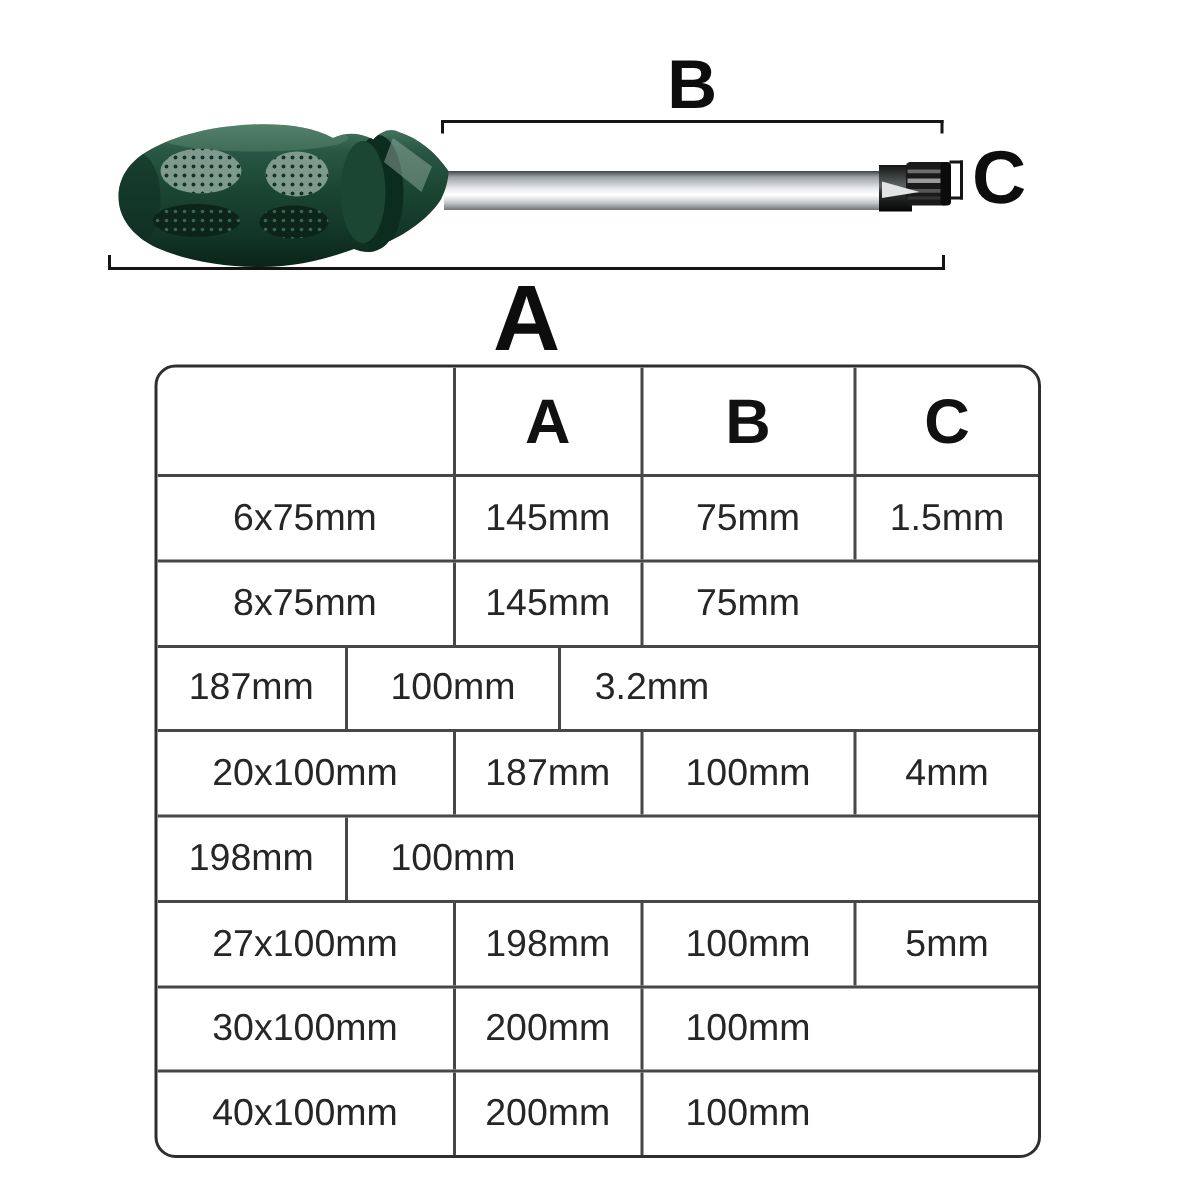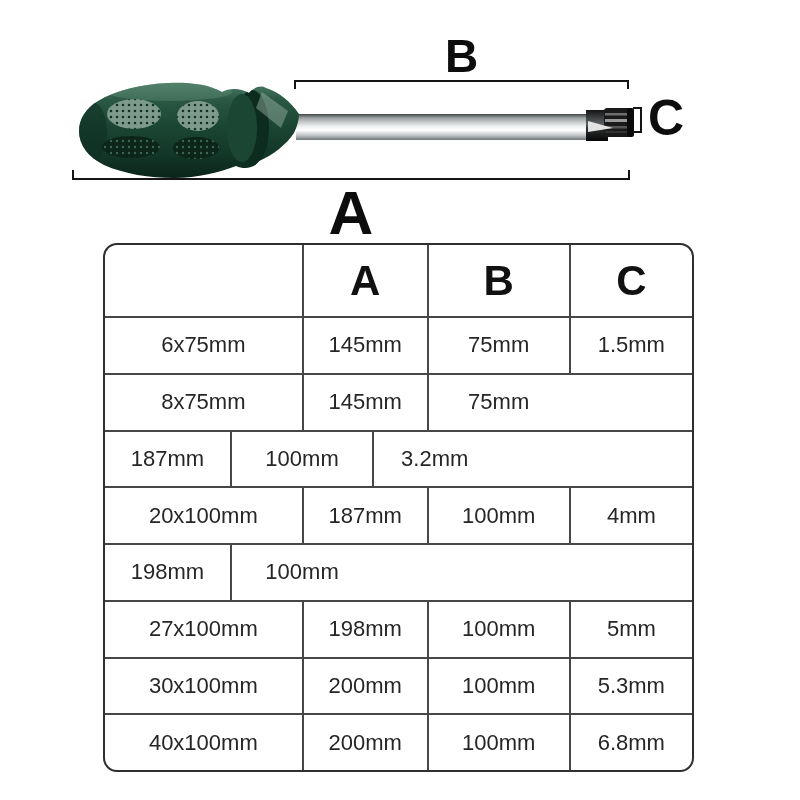--- a/index.html
+++ b/index.html
@@ -27,21 +27,21 @@
   .spec-table{position:absolute;left:103px;top:243px;width:591px;height:529px;
               box-sizing:border-box;border:2px solid #2f2f2f;border-radius:14px;
               overflow:hidden;display:flex;flex-direction:column;background:#fff;}
   .thead{height:71px;display:flex;flex:0 0 auto;}
   .tbody{flex:1;display:flex;flex-direction:column;}
   .trow{flex:1;display:flex;border-top:2px solid #474747;}
   .cell{display:flex;align-items:center;justify-content:center;box-sizing:border-box;}
   .cell + .cell{border-left:2px solid #474747;}
   .c0{width:33.5%;} .c1{width:21.3%;} .c2{width:24.2%;} .c3{width:21%;}
   .thead .cell{font-size:42px;font-weight:bold;color:#111;}
-  .tbody .cell{font-size:22px;color:#262626;}
+  .tbody .cell{font-size:25px;color:#262626;}
 </style>
 </head>
 <body>
 
 <div class="page">
 
   <div class="diagram">
 
     <svg width="800" height="240" viewBox="0 0 800 240">
       <defs>
@@ -172,24 +172,22 @@
         <div class="trow">
           <div class="cell c0">27x100mm</div>
           <div class="cell c1">198mm</div>
           <div class="cell c2">100mm</div>
           <div class="cell c3">5mm</div>
         </div>
         <div class="trow">
           <div class="cell c0">30x100mm</div>
           <div class="cell c1">200mm</div>
           <div class="cell c2">100mm</div>
-          <div class="cell c3">5.3mm</div>
         </div>
         <div class="trow">
           <div class="cell c0">40x100mm</div>
           <div class="cell c1">200mm</div>
           <div class="cell c2">100mm</div>
-          <div class="cell c3">6.8mm</div>
         </div>
       </div>
   </div>
 
 </div>
 
 </body></html>

